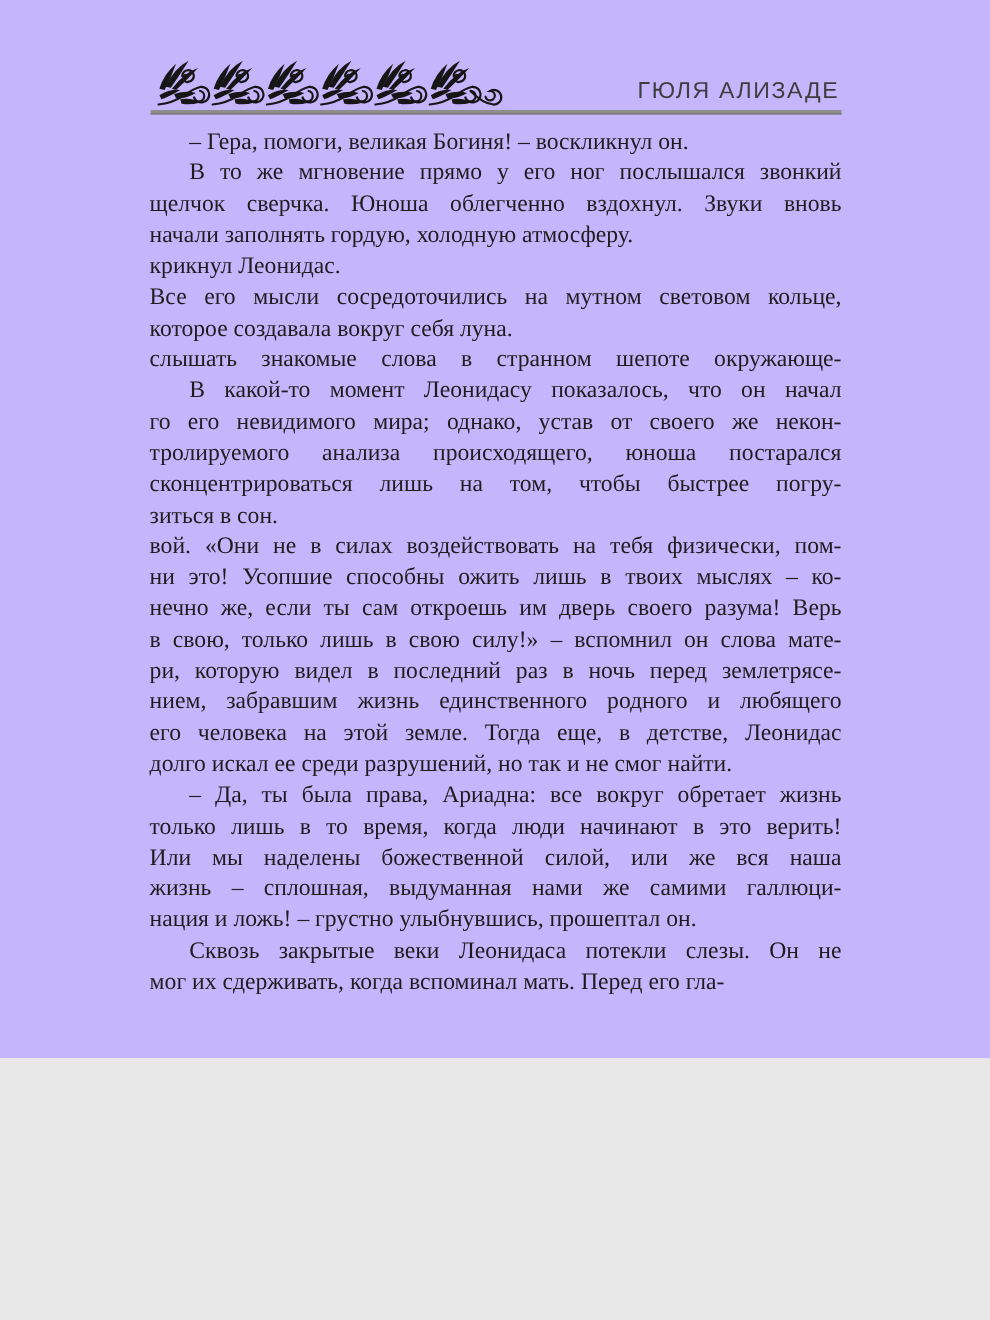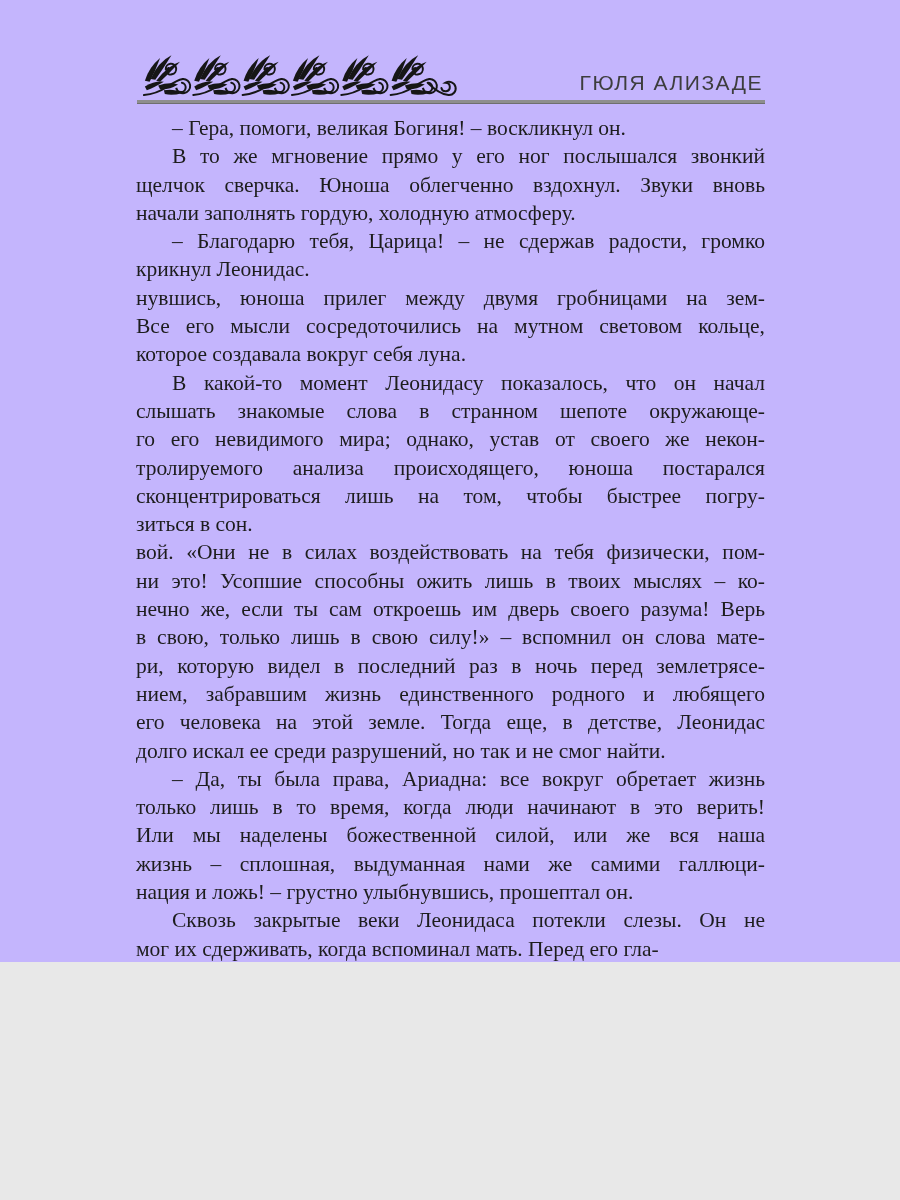--- a/index.html
+++ b/index.html
@@ -83,31 +83,29 @@
   <div class="body-text" id="body-text" style="color: rgb(29, 29, 29);">
       <div class="para">
         <div class="line first last">– Гера, помоги, великая Богиня! – воскликнул он.</div>
       </div>
       <div class="para">
         <div class="line first">В то же мгновение прямо у его ног послышался звонкий</div>
         <div class="line">щелчок сверчка. Юноша облегченно вздохнул. Звуки вновь</div>
         <div class="line last">начали заполнять гордую, холодную атмосферу.</div>
       </div>
       <div class="para">
-        <div class="line first">– Благодарю тебя, Царица! – не сдержав радости, громко</div>
         <div class="line last">крикнул Леонидас.</div>
       </div>
       <div class="para">
-        <div class="line">нувшись, юноша прилег между двумя гробницами на зем-</div>
         <div class="line">Все его мысли сосредоточились на мутном световом кольце,</div>
         <div class="line last">которое создавала вокруг себя луна.</div>
       </div>
       <div class="para">
+        <div class="line">слышать знакомые слова в странном шепоте окружающе-</div>
         <div class="line first">В какой-то момент Леонидасу показалось, что он начал</div>
-        <div class="line">слышать знакомые слова в странном шепоте окружающе-</div>
         <div class="line">го его невидимого мира; однако, устав от своего же некон-</div>
         <div class="line">тролируемого анализа происходящего, юноша постарался</div>
         <div class="line">сконцентрироваться лишь на том, чтобы быстрее погру-</div>
         <div class="line last">зиться в сон.</div>
       </div>
       <div class="para">
         <div class="line">вой. «Они не в силах воздействовать на тебя физически, пом-</div>
         <div class="line">ни это! Усопшие способны ожить лишь в твоих мыслях – ко-</div>
         <div class="line">нечно же, если ты сам откроешь им дверь своего разума! Верь</div>
         <div class="line">в свою, только лишь в свою силу!» – вспомнил он слова мате-</div>

